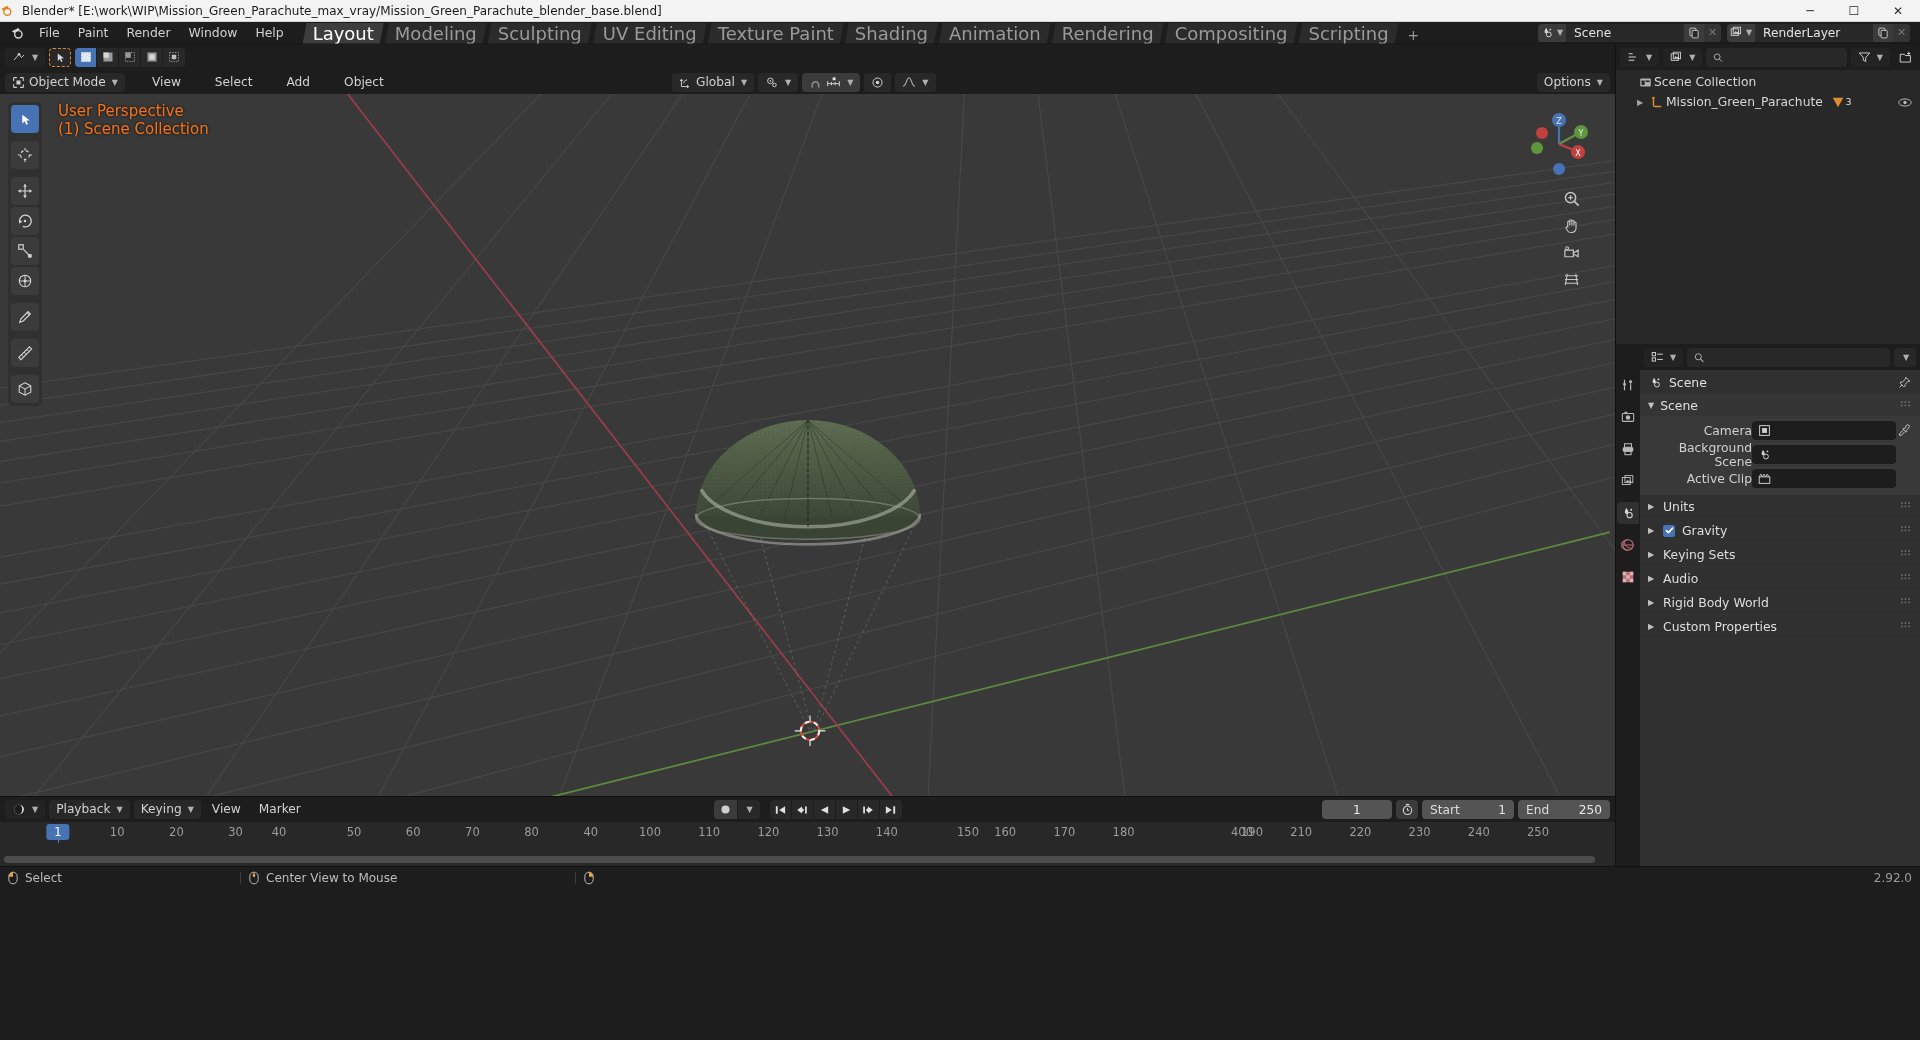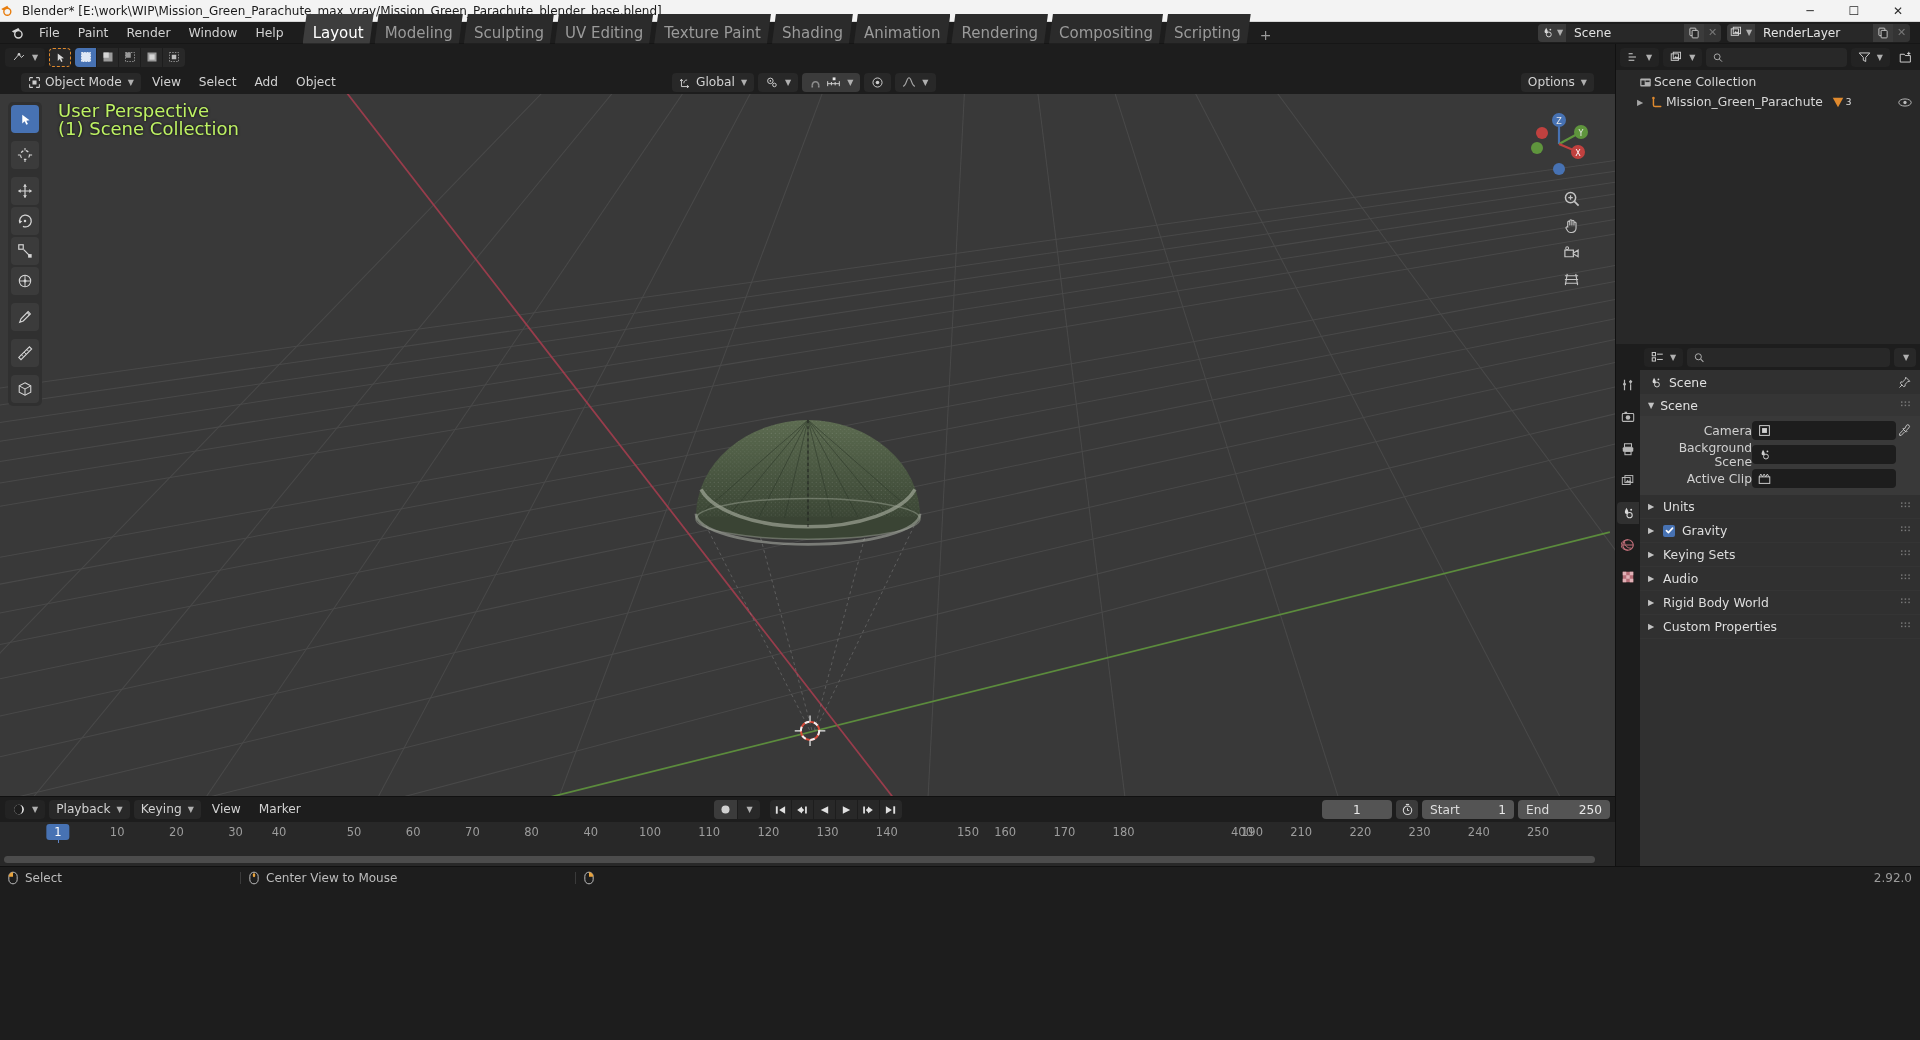--- a/index.html
+++ b/index.html
@@ -25,21 +25,21 @@
   .tb-btn { width:44px; display:flex; align-items:center; justify-content:center;
             font-size:12px; color:#2b2b2b; }
 
   
   .topbar { height:22px; background:#1d1d1d; display:flex; align-items:center;
             flex:none; padding:0 4px; gap:0; border-bottom:1px solid #161616;}
   .blender-logo { width:26px; height:18px; display:flex; align-items:center; justify-content:center; }
   .menu-item { padding:2px 9px; color:#d2d2d2; font-size:12.4px; border-radius:3px; line-height:16px;}
   .ws-tabs { display:flex; align-items:flex-end; height:22px; margin-left:10px; }
   .ws-tab {
-    padding:12px 10px 3px 10px; color:#9a9a9a; font-size:15px;
+    padding:3px 10px 3px 10px; color:#9a9a9a; font-size:18px;
     background:#2b2b2b; margin-right:1px; line-height:15px;
     clip-path: polygon(4px 0, 100% 0, calc(100% - 4px) 100%, 0 100%);
   }
   .ws-tab.active { background:#3d3d3d; color:#ffffff; }
   .ws-add { color:#9a9a9a; padding:2px 8px; font-size:14px; line-height:14px;}
   .topbar-right { margin-left:auto; display:flex; align-items:center; gap:6px; padding-right:6px;}
   .id-block { display:flex; align-items:center; background:#282828; border-radius:4px; height:18px; }
   .id-icon { width:28px; height:18px; background:#3b3b3b; border-radius:4px 0 0 4px;
              display:flex; align-items:center; justify-content:center; gap:1px; }
   .id-name { background:#282828; height:18px; line-height:18px; padding:0 10px 0 8px;
@@ -51,38 +51,38 @@
 
   
   .main { flex:1; display:flex; min-height:0; }
   .left-col { display:flex; flex-direction:column; flex:1; min-width:0; }
 
   
   .viewport-wrap { position:relative; flex:1; display:flex; flex-direction:column; min-height:0;}
   .vp-header { height:26px; background:#1d1d1d; display:flex; align-items:center;
                padding:0 5px; gap:4px; flex:none;}
   .vp-header2 { height:24px; background:#1d1d1d; display:flex; align-items:center;
-                padding:0 21px; gap:4px; flex:none;}
+                padding:0 5px; gap:20px; flex:none;}
   .btn { background:#282828; border-radius:4px; height:19px; display:flex; align-items:center;
          padding:0 7px; color:#d2d2d2; font-size:12.2px; gap:4px; line-height:19px;}
   .btn.dark { background:#232323; }
   .btn.plain { background:transparent; }
   .iconbtn { background:#282828; width:22px; height:19px; border-radius:4px;
              display:flex; align-items:center; justify-content:center;}
   .seg { display:flex; background:#282828; border-radius:4px; overflow:hidden; }
   .seg > div { width:22px; height:19px; display:flex; align-items:center; justify-content:center;
                border-right:1px solid #1d1d1d;}
   .seg > div:last-child { border-right:none; }
   .seg > div.active { background:#4772b3; }
   .chev { font-size:8px; color:#b0b0b0; margin-left:2px;}
 
   .viewport { position:relative; flex:1; overflow:hidden; background:#393939; }
   .vp-canvas { position:absolute; inset:0; }
-  .vp-overlay-text { position:absolute; left:58px; top:8px; font-size:18px;
-                     color:#bef264; text-shadow:0 0 3px rgba(0,0,0,.9); line-height:18px;}
+  .vp-overlay-text { position:absolute; left:58px; top:8px; font-size:15px;
+                     color:#f97316; text-shadow:0 0 3px rgba(0,0,0,.9); line-height:18px;}
   .toolbar-left { position:absolute; left:8px; top:8px; width:34px;
                   background:#303030; border-radius:5px; padding:3px; display:flex;
                   flex-direction:column; gap:2px; }
   .tool { width:28px; height:28px; border-radius:4px; display:flex;
           align-items:center; justify-content:center; background:#3b3b3b;}
   .tool.active { background:#4772b3; }
   .tool.gap { margin-top:6px; }
   .nav-gizmo { position:absolute; right:20px; top:14px; width:72px; height:72px; }
   .nav-btns { position:absolute; right:34px; top:94px; display:flex;
               flex-direction:column; gap:7px; align-items:center;}

